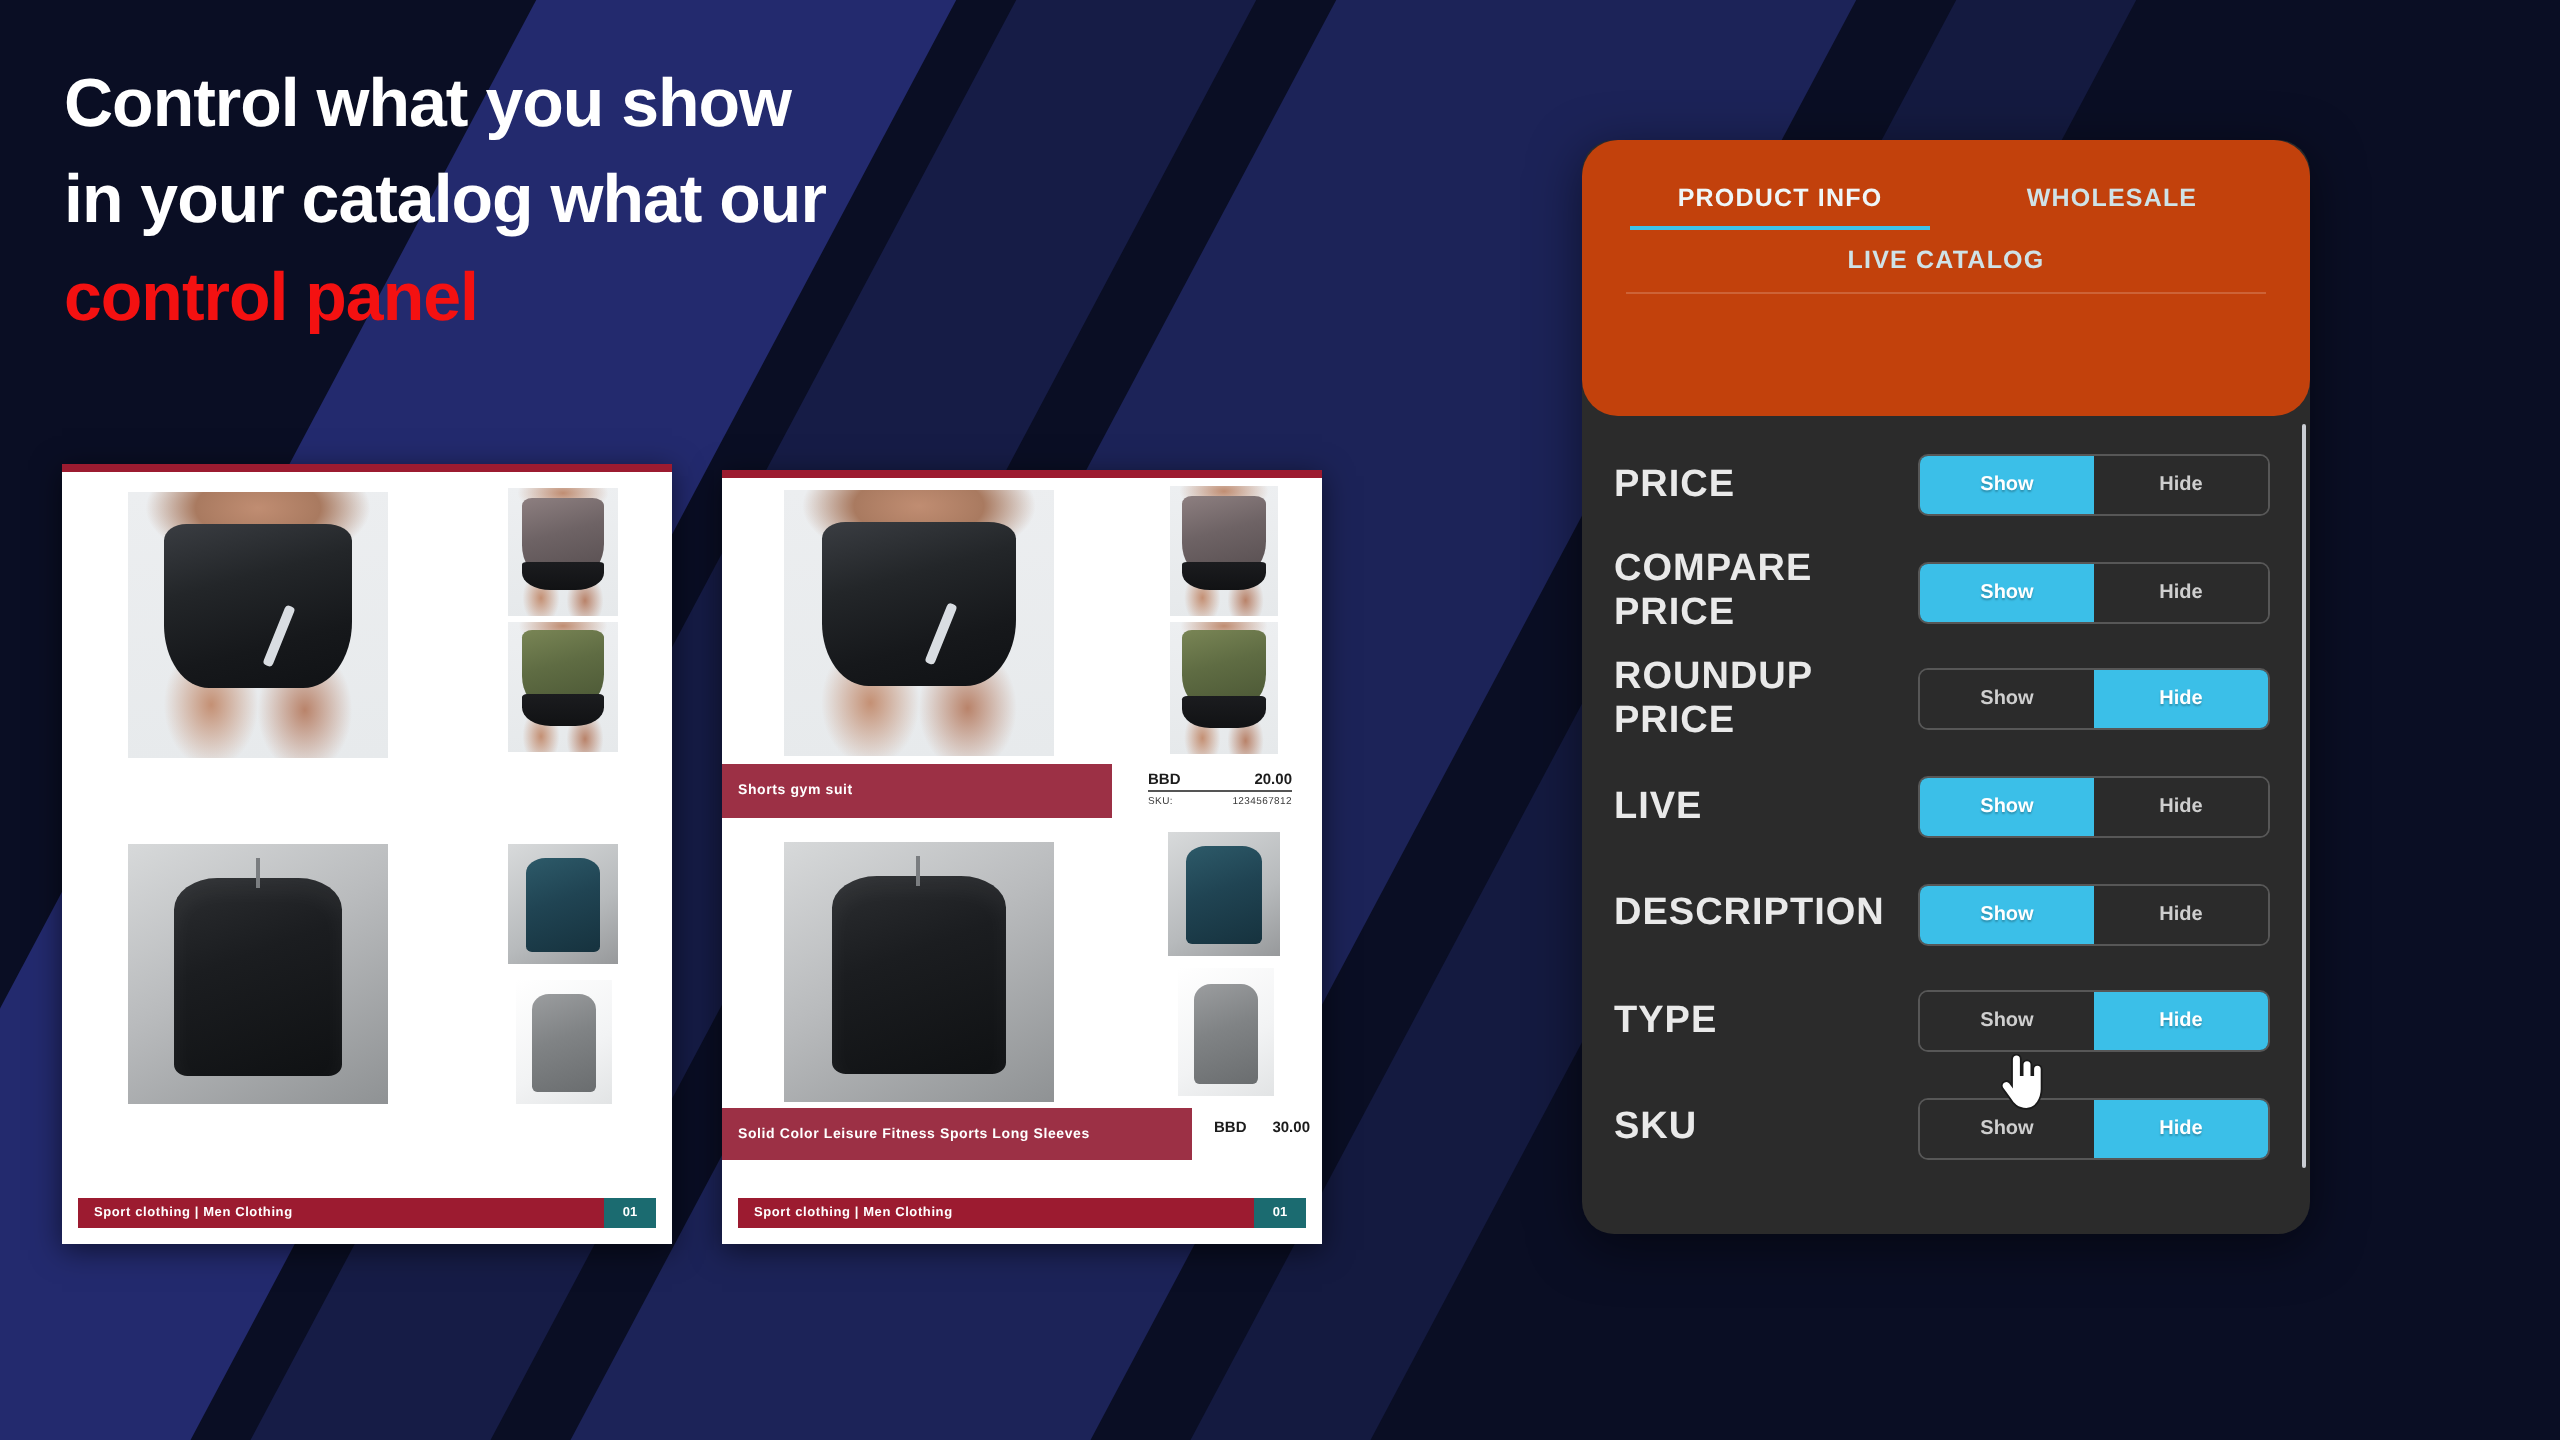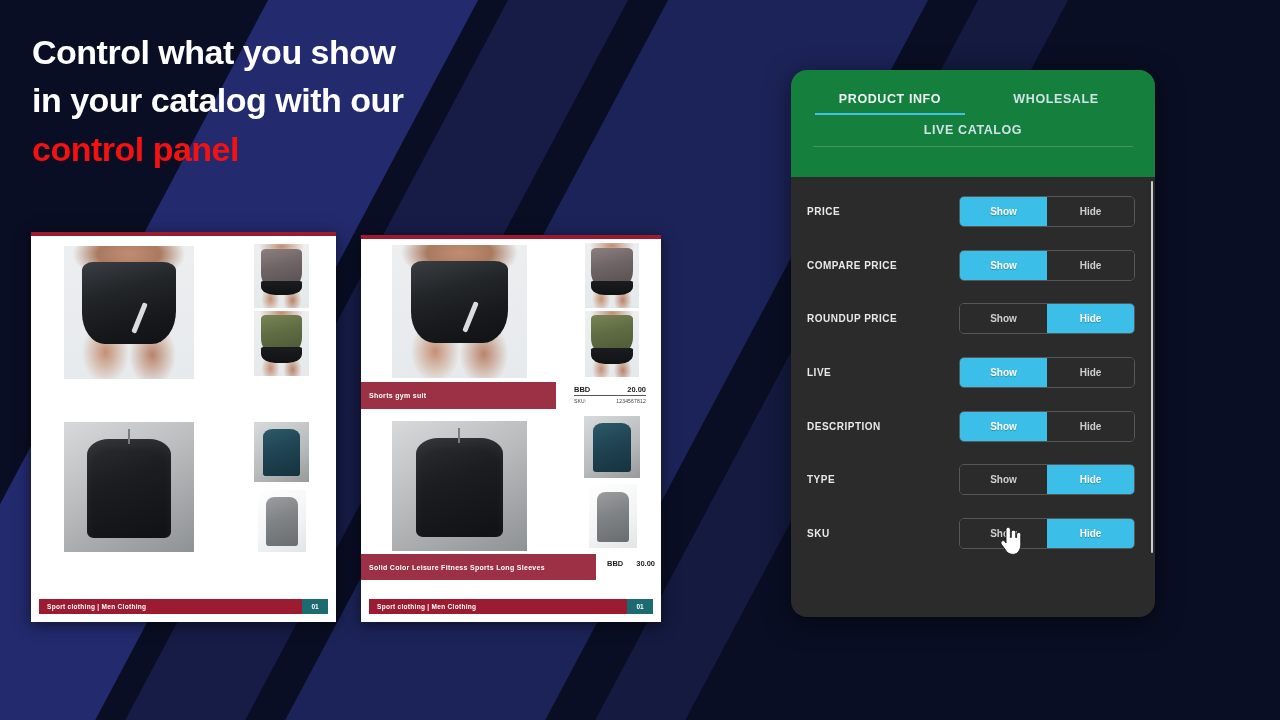--- a/index.html
+++ b/index.html
@@ -175,23 +175,24 @@
   #panel {
     position:absolute; left:791px; top:70px;
     width:364px; height:547px;
     background:#2b2b2b;
     border-radius:16px;
     z-index:30;
     overflow:hidden;
     box-shadow:0 6px 26px rgba(0,0,0,0.5);
   }
   #tabs {
-    background:#15803d;
+    background:#c2410c;
     padding:14px 16px 8px 16px;
-    height:107px;
+    height:138px;
+    border-radius:18px;
   }
   .tab-row { display:flex; }
   .tab {
     flex:1; text-align:center;
     color:#eef6f8;
     font-size:12.5px;
     font-weight:bold;
     letter-spacing:0.6px;
     padding:8px 0 9px 0;
     position:relative;
@@ -211,21 +212,21 @@
     padding:8px 20px 0 16px;
     height:100%;
   }
   .row {
     display:flex; align-items:center;
     height:53.6px;
   }
   .row-label {
     flex:1;
     color:#e9e9e9;
-    font-size:10px;
+    font-size:19px;
     font-weight:bold;
     letter-spacing:0.5px;
   }
   .toggle {
     display:flex;
     width:176px; height:31px;
     border:1px solid #575757;
     border-radius:5px;
     overflow:hidden;
   }
@@ -276,21 +277,21 @@
 
   <div class="stripe" style="left:-100px; top:-60px; width:120px; height:900px; background:#1a2050;"></div>
   <div class="stripe" style="left:300px; top:-60px; width:210px; height:900px; background:#232a6e;"></div>
   <div class="stripe" style="left:540px; top:-60px; width:120px; height:900px; background:#161c46;"></div>
   <div class="stripe" style="left:700px; top:-60px; width:260px; height:900px; background:#1c2358;"></div>
   <div class="stripe" style="left:1010px; top:-60px; width:90px; height:900px; background:#141a40;"></div>
 </div>
 
 <div id="headline">
   <div class="line">Control what you show</div>
-  <div class="line">in your catalog with our</div>
+  <div class="line">in your catalog what our</div>
   <div class="line accent">control panel</div>
 </div>
 
 <div class="page" id="page-left">
   <div class="page-topbar"></div>
   <div class="page-body">
     <div class="photo ph-shorts-black" style="left:33px; top:10px; width:130px; height:133px;"></div>
     <div class="thumb ph-shorts-gray" style="left:223px; top:8px; width:55px; height:64px;"></div>
     <div class="thumb ph-shorts-green" style="left:223px; top:75px; width:55px; height:65px;"></div>
 

